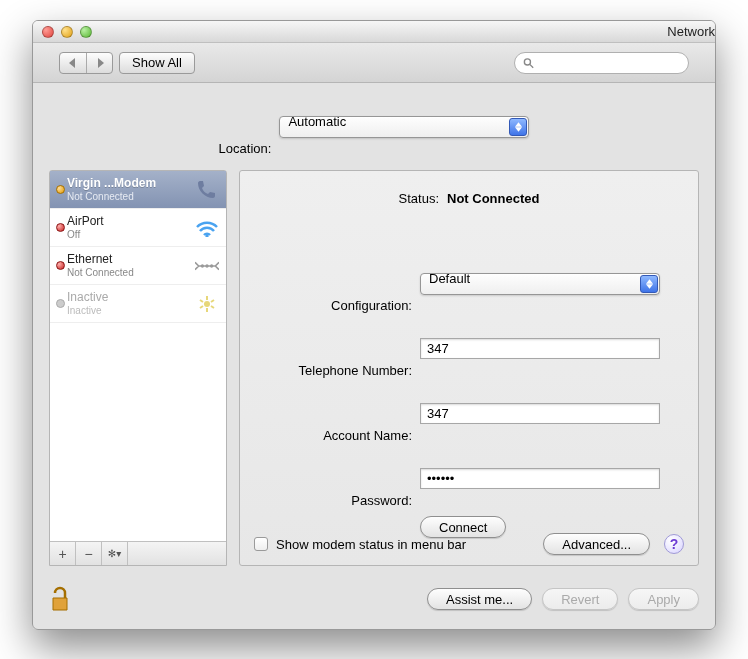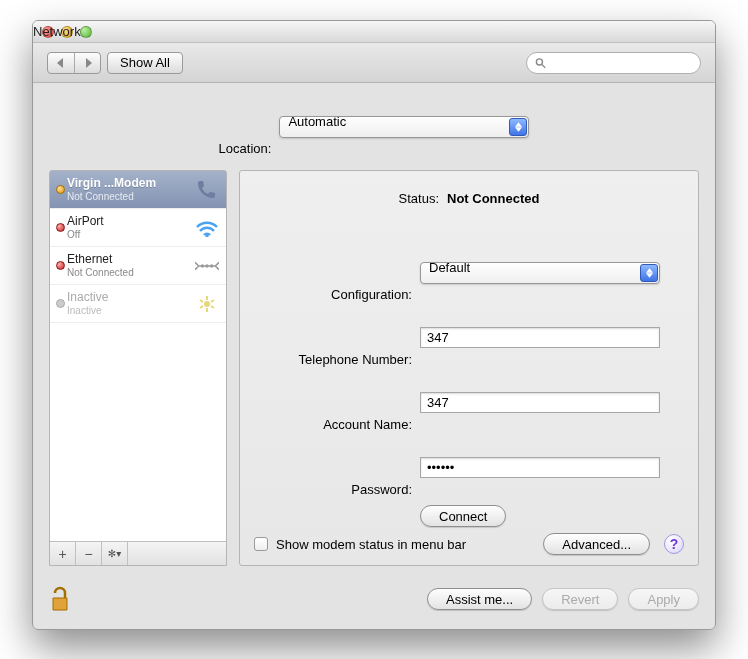--- a/index.html
+++ b/index.html
@@ -26,24 +26,24 @@
     background: linear-gradient(#f7f7f7, #d8d8d8);
     border-bottom: 1px solid #bfbfbf;
     display: flex; align-items: center;
     position: relative;
   }
   .traffic { display:flex; gap:7px; padding-left:9px; }
   .traffic span { width:12px; height:12px; border-radius:50%; border:1px solid rgba(0,0,0,0.25); }
   .tl-red{background:radial-gradient(circle at 30% 30%, #ff9d96, #e0443e);}
   .tl-yel{background:radial-gradient(circle at 30% 30%, #ffe08a, #e1a117);}
   .tl-grn{background:radial-gradient(circle at 30% 30%, #b8f0a3, #58b631);}
-  .title { position:absolute; left:0; right:0; text-align:left; font-size:13px; color:#222;}
+  .title { position:absolute; left:0; right:0; text-align:right; font-size:13px; color:#222;}
   .toolbar {
     height: 40px;
-    padding: 6px 14px;
+    padding: 6px 26px;
     display:flex; align-items:center; gap:6px;
     border-bottom:1px solid #b5b5b5;
     background:linear-gradient(#e9e9e9,#d4d4d4);
   }
   .seg {
     display:flex;
     border:1px solid #9a9a9a; border-radius:4px;
     overflow:hidden;
     background:linear-gradient(#fdfdfd,#dcdcdc);
     height:22px;
@@ -135,21 +135,21 @@
   .detail{
     flex:1;
     background:linear-gradient(#efefef,#e7e7e7);
     border:1px solid #b5b5b5;
     border-radius:3px;
     padding:16px 16px 10px 16px;
     position:relative;
   }
   .status-row{
     display:flex;justify-content:center;gap:8px;
-    margin-bottom:37px;margin-top:4px;
+    margin-bottom:48px;margin-top:4px;
   }
   .status-row .v{font-weight:bold;}
   .form-row{
     display:flex;align-items:center;gap:8px;margin-bottom:6px;
   }
   .form-row .label{width:156px;}
   .form-row input[type=text],.form-row input[type=password]{
     flex:1;max-width:240px;height:21px;
     border:1px solid #a7a7a7;border-radius:0;
     background:#fff;padding:0 6px;font-size:13px;

